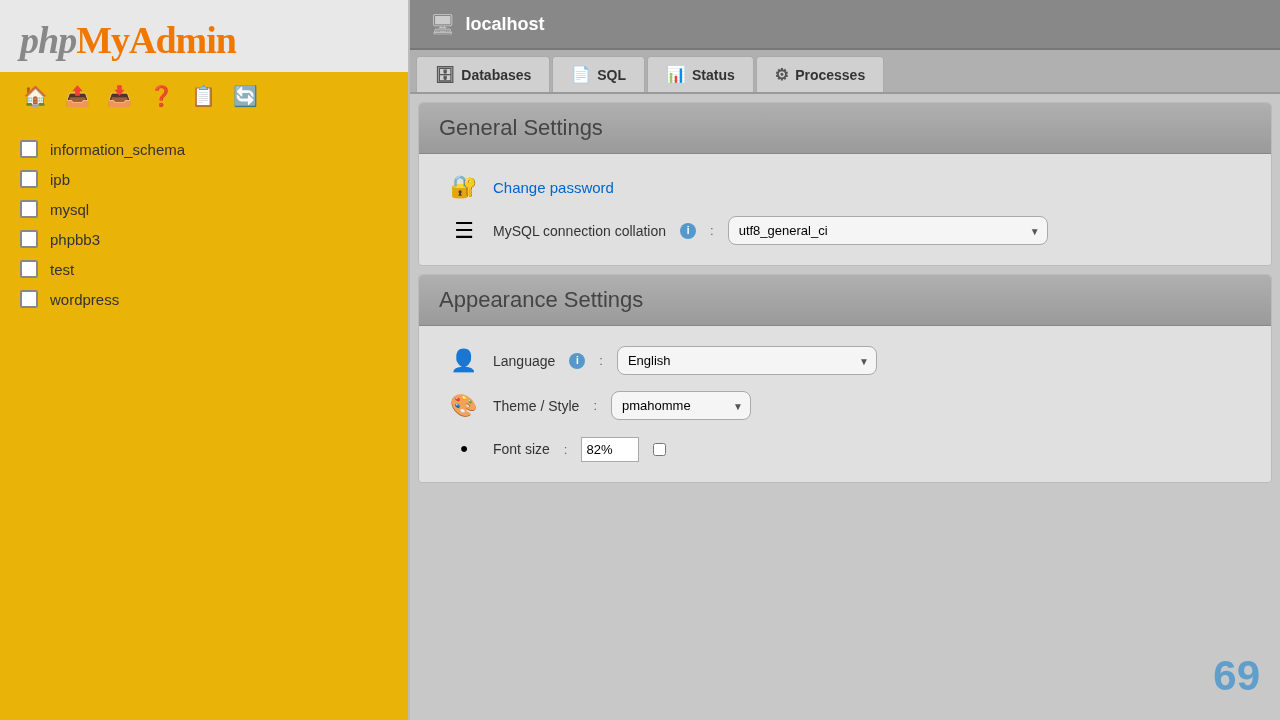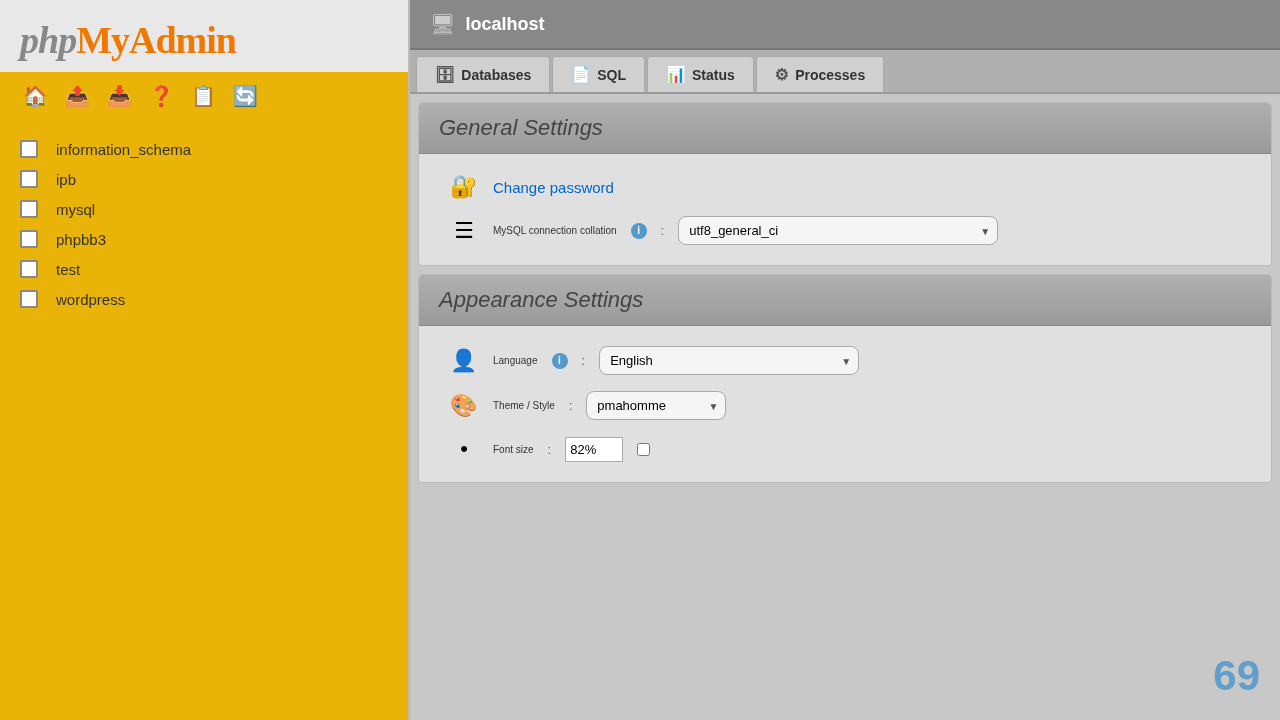--- a/index.html
+++ b/index.html
@@ -63,21 +63,21 @@
     }
 
     #db-list {
       padding: 10px 0;
       flex: 1;
     }
 
     .db-item {
       display: flex;
       align-items: center;
-      gap: 18px;
+      gap: 12px;
       padding: 6px 20px;
       cursor: pointer;
       font-size: 15px;
       color: #333;
     }
 
     .db-icon {
       width: 18px;
       height: 18px;
       border: 2px solid #888;
@@ -161,21 +161,20 @@
       margin: 8px;
       border: 1px solid #bbb;
       border-radius: 4px;
     }
 
     .section-header {
       background: linear-gradient(to bottom, #b0b0b0, #9a9a9a);
       padding: 12px 20px;
       font-size: 22px;
       color: #444;
-      font-style: italic;
       border-radius: 4px 4px 0 0;
       border-bottom: 1px solid #888;
     }
 
     .section-body {
       padding: 20px 30px;
       background: #e0e0e0;
       border-radius: 0 0 4px 4px;
     }
 
@@ -191,21 +190,21 @@
     }
 
     .setting-icon {
       font-size: 22px;
       width: 30px;
       text-align: center;
       flex-shrink: 0;
     }
 
     .setting-label {
-      font-size: 10px;
+      font-size: 14px;
       color: #333;
       flex-shrink: 0;
     }
 
     .setting-link {
       font-size: 15px;
       color: #0066cc;
       text-decoration: none;
       cursor: pointer;
     }

